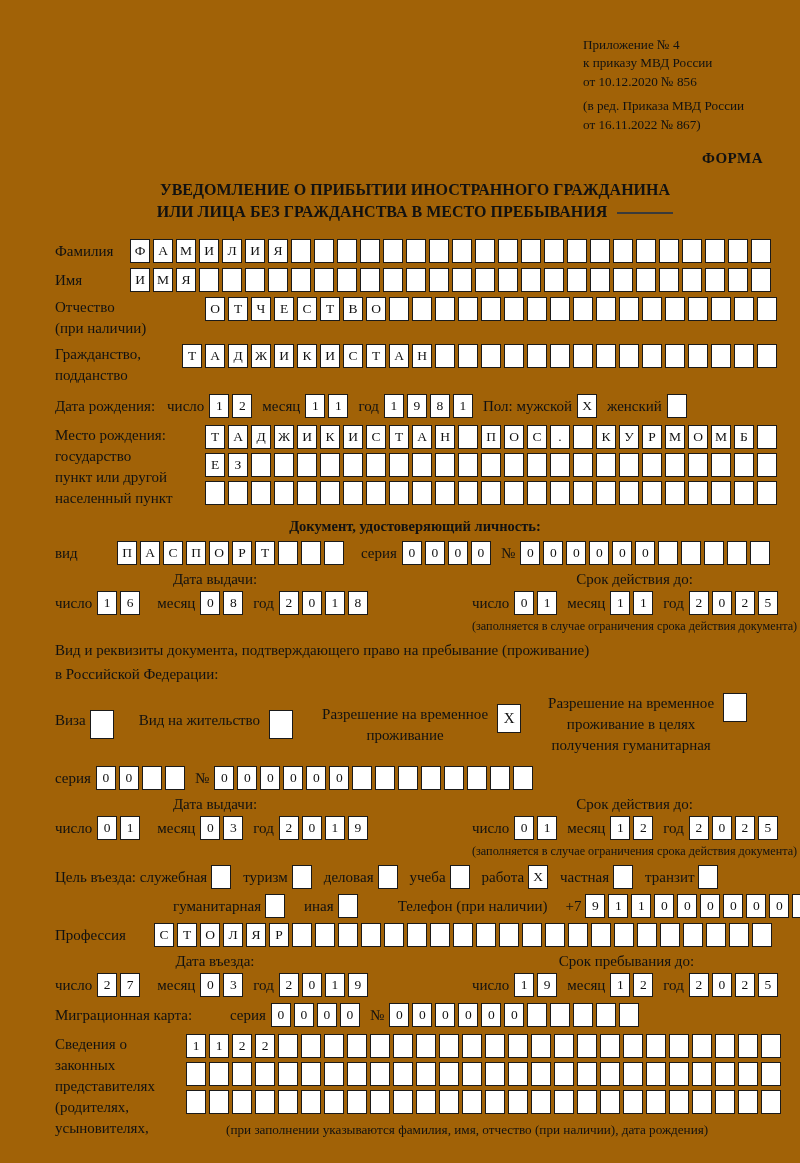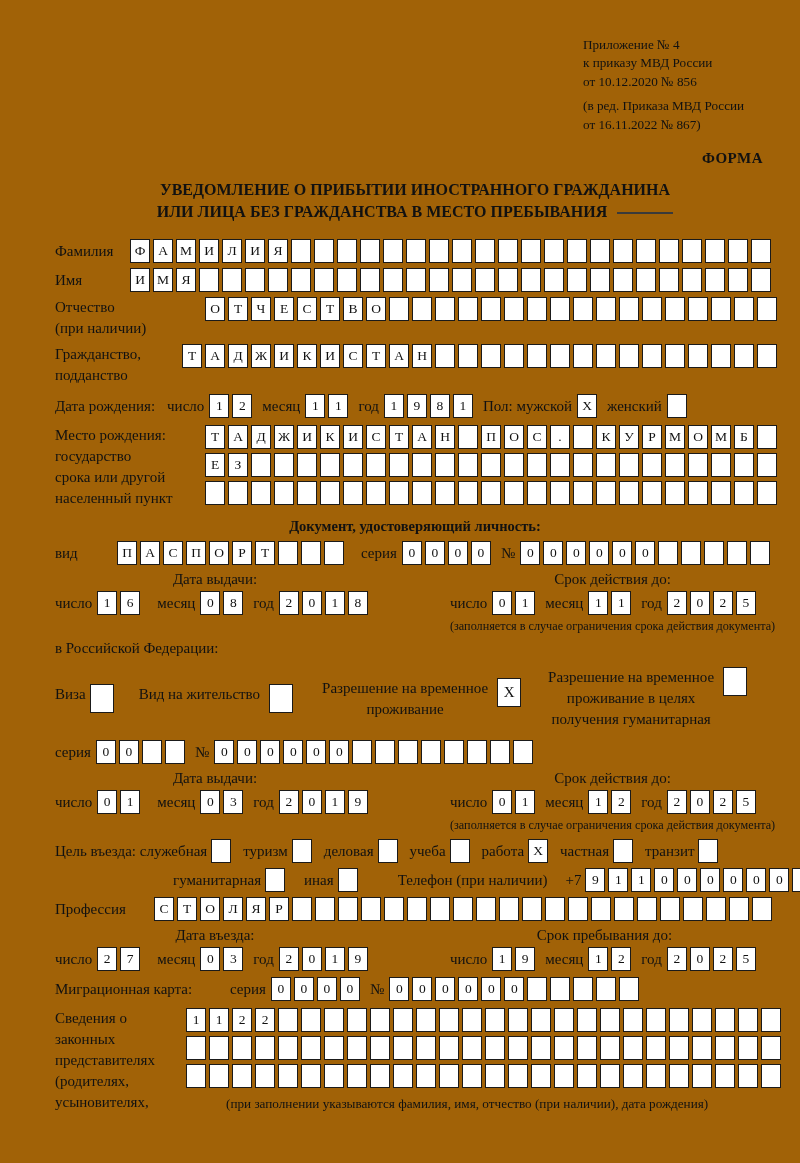--- a/index.html
+++ b/index.html
@@ -39,21 +39,21 @@
   }
   .boxes.big .box { width:24px; height:29px; font-size:15px; line-height:26px; }
   .stack .boxes { display:flex; margin-bottom:4px; }
   
   .sub { font-size:15px; white-space:nowrap; margin-right:5px; }
   .gapL { margin-left:14px; }
   .gapS { margin-left:7px; }
   
   .center-bold { text-align:center; font-weight:bold; font-size:14.5px; margin:9px 0 6px 0; }
   
-  .dates { display:flex; align-items:flex-start; margin-bottom:4px; margin-top:6px; }
+  .dates { display:flex; align-items:flex-start; margin-bottom:4px; margin-top:6px;gap:22px; }
   .dgroup { flex:none; }
   .dgroup.left { width:395px; }
   .dtitle { text-align:center; font-size:15px; margin-bottom:3px; }
   .dgroup.left .dtitle { width:320px; }
   .dline { display:flex; align-items:center; }
   .dnote { font-size:12.2px; margin-top:4px; white-space:nowrap; }
   
   .plain { font-size:15px; line-height:21px; margin-bottom:3px; }
   .opt-row { display:flex; align-items:center; margin-top:8px; margin-bottom:10px; }
   .opt { display:flex; align-items:flex-start; }
@@ -256,21 +256,21 @@
       <span class="sub gapS">женский</span>
       <span class="boxes">
           <span class="box"></span>
         </span>
     </div>
 
     <div class="row top" style="margin-top:7px; margin-bottom:0">
       <div class="lbl-stack w150">
         <div>Место рождения:</div>
         <div>государство</div>
-        <div>срока или другой</div>
+        <div>пункт или другой</div>
         <div>населенный пункт</div>
       </div>
       <div class="stack">
         <div class="boxes">
             <span class="box">Т</span>
             <span class="box">А</span>
             <span class="box">Д</span>
             <span class="box">Ж</span>
             <span class="box">И</span>
             <span class="box">К</span>
@@ -431,20 +431,21 @@
               <span class="box">2</span>
               <span class="box">0</span>
               <span class="box">2</span>
               <span class="box">5</span>
             </span>
         </div>
         <div class="dnote">(заполняется в случае ограничения срока действия документа)</div>
       </div>
     </div>
 
+    <div class="plain" style="margin-top:6px">Вид и реквизиты документа, подтверждающего право на пребывание (проживание)</div>
     <div class="plain">в Российской Федерации:</div>
 
     <div class="opt-row">
       <div class="opt">
         <span class="olbl">Виза</span>
         <span class="boxes big" style="margin-left:4px">
             <span class="box"></span>
           </span>
       </div>
       <div class="opt" style="margin-left:22px">

